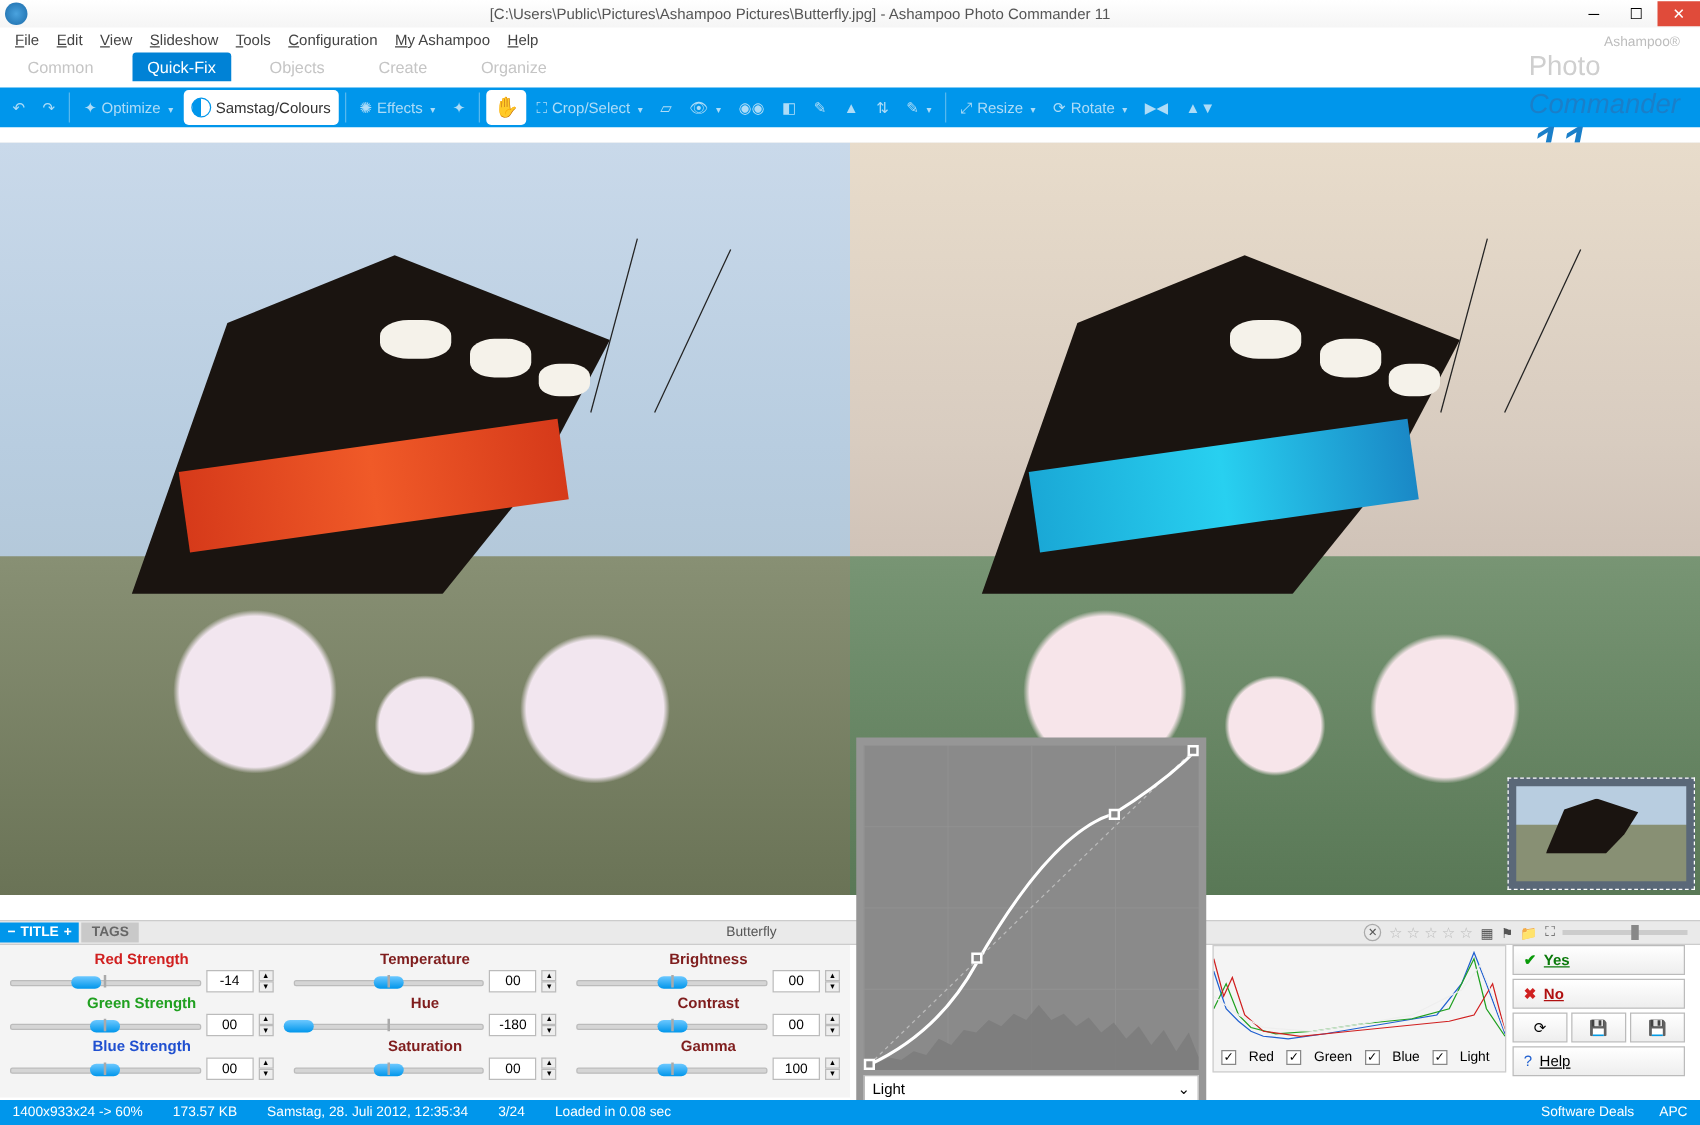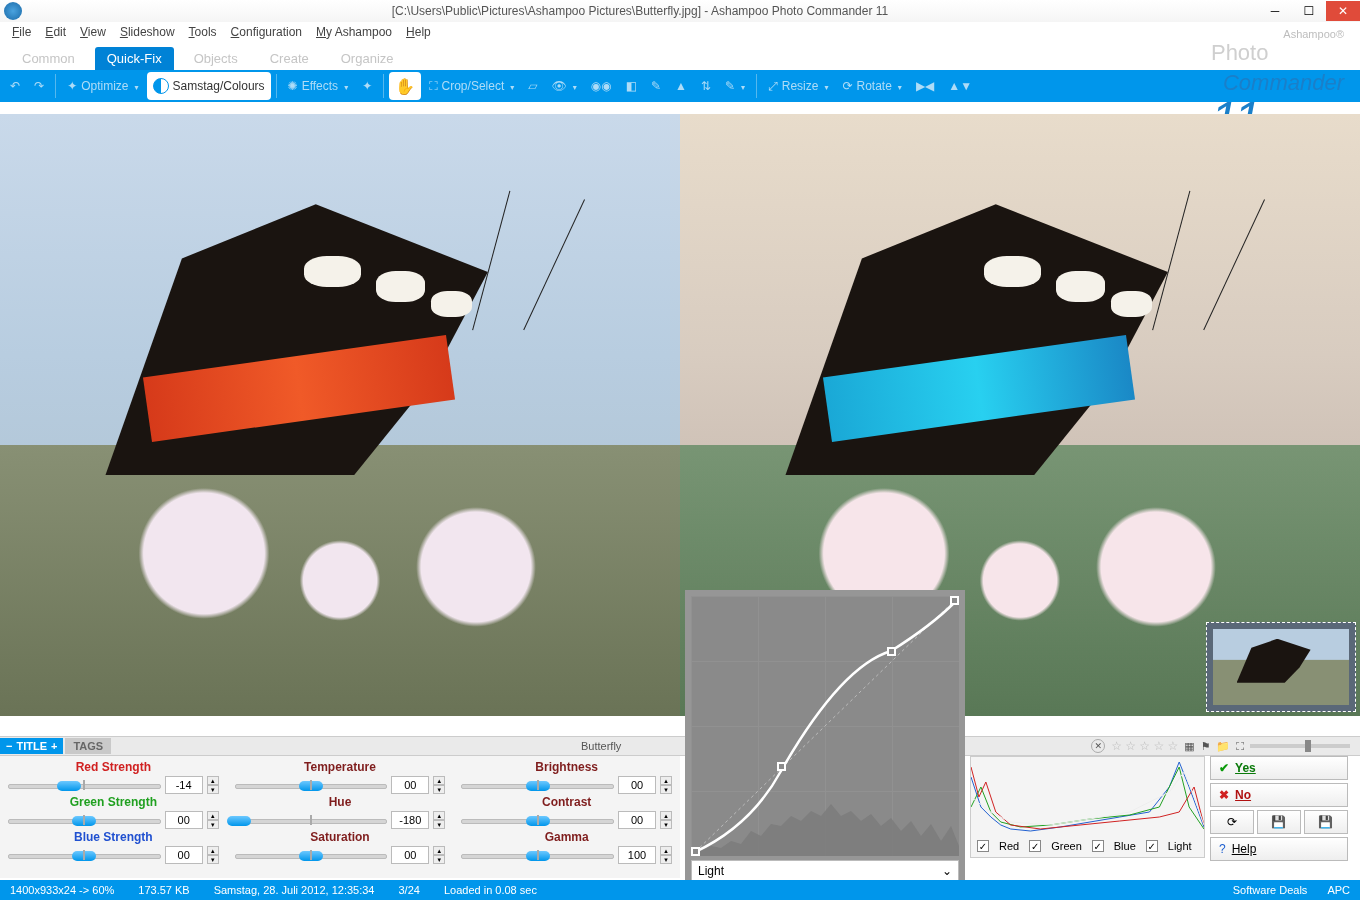--- a/index.html
+++ b/index.html
@@ -12,24 +12,24 @@
 .winbtn { width: 34px; height: 20px; display: flex; align-items: center; justify-content: center; font-size: 12px; }
 .winbtn.close { background: #e04b3a; color: #fff; }
 
 .menubar { height: 20px; display: flex; align-items: center; padding-left: 12px; gap: 14px; font-size: 12px; color: #444; }
 .menubar span u { text-decoration: underline; }
 
 .logoarea { position: absolute; right: 16px; top: 28px; text-align: right; color: #bdbdbd; }
 .logoarea .brand { font-size: 11px; }
 .logoarea .product { font-size: 22px; display: flex; align-items: flex-start; gap: 4px; flex-direction: column; }
 .logoarea .product .photo { color: #cfcfcf; }
-.logoarea .product .cmd { color: #1a7fc9; font-style: italic; font-weight: 300; margin-left: 12px; }
+.logoarea .product .cmd { color: #1a7fc9; font-style: italic; font-weight: 300; }
 .logoarea .num { color: #1a7fc9; font-size: 48px; font-weight: 200; font-style: italic; line-height: 0.8; }
 
-.tabbar { height: 28px; display: flex; align-items: flex-end; padding-left: 10px; gap: 8px; font-size: 13px; }
+.tabbar { height: 28px; display: flex; align-items: flex-start; padding-left: 10px; gap: 19px; font-size: 13px; }
 .tab { padding: 4px 12px; color: #c5c5c5; border-radius: 3px 3px 0 0; }
 .tab.active { background: #0082d6; color: #fff; }
 
 .toolbar { height: 32px; background: #0096eb; display: flex; align-items: center; padding: 0 4px; color: #aedcf7; font-size: 12px; gap: 2px; }
 .tbtn { height: 28px; padding: 0 6px; display: flex; align-items: center; gap: 4px; border-radius: 2px; color: #aedcf7; }
 .tbtn.lit { background: #fff; color: #333; border-radius: 4px; }
 .tbtn .caret::after { content: "▾"; font-size: 8px; margin-left: 2px; }
 .tsep { width: 1px; height: 24px; background: #55b8ee; margin: 0 3px; }
 
 .canvas { height: 602px; background: #eee; display: flex; position: relative; }

